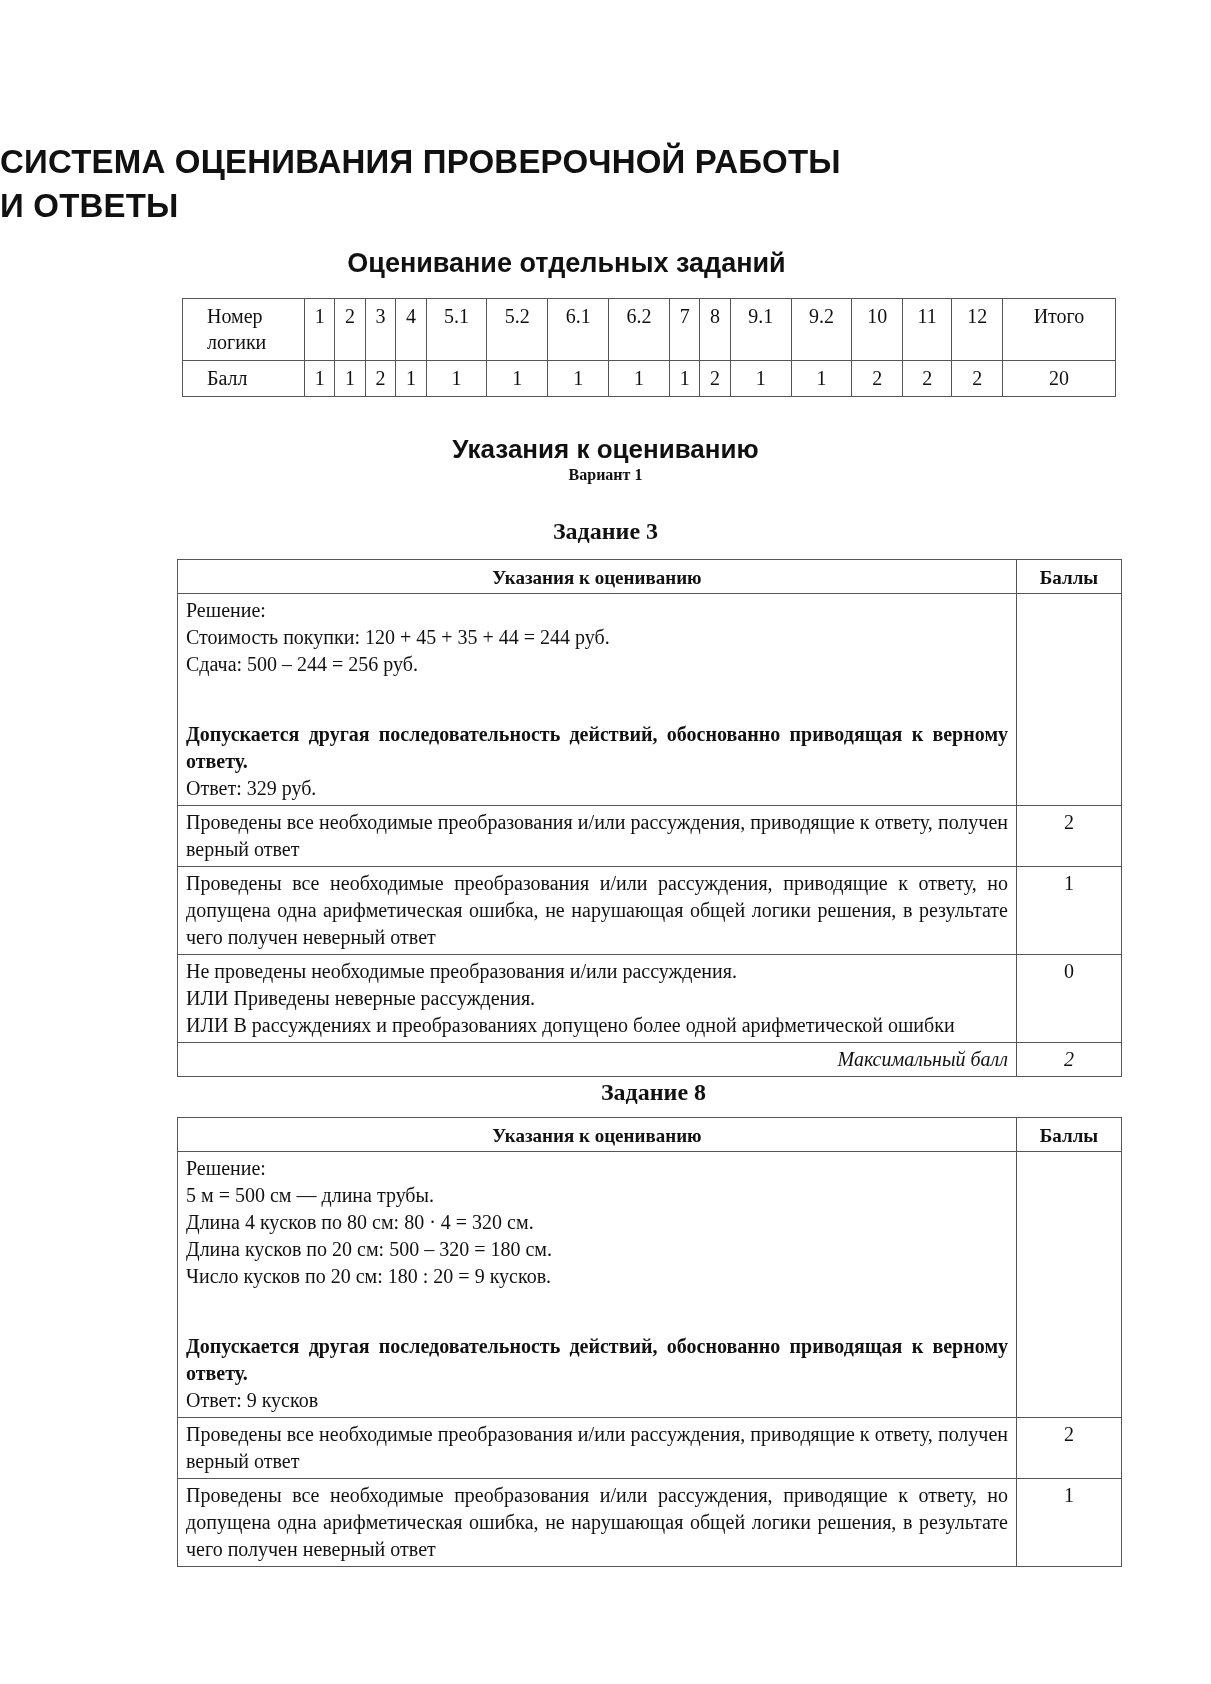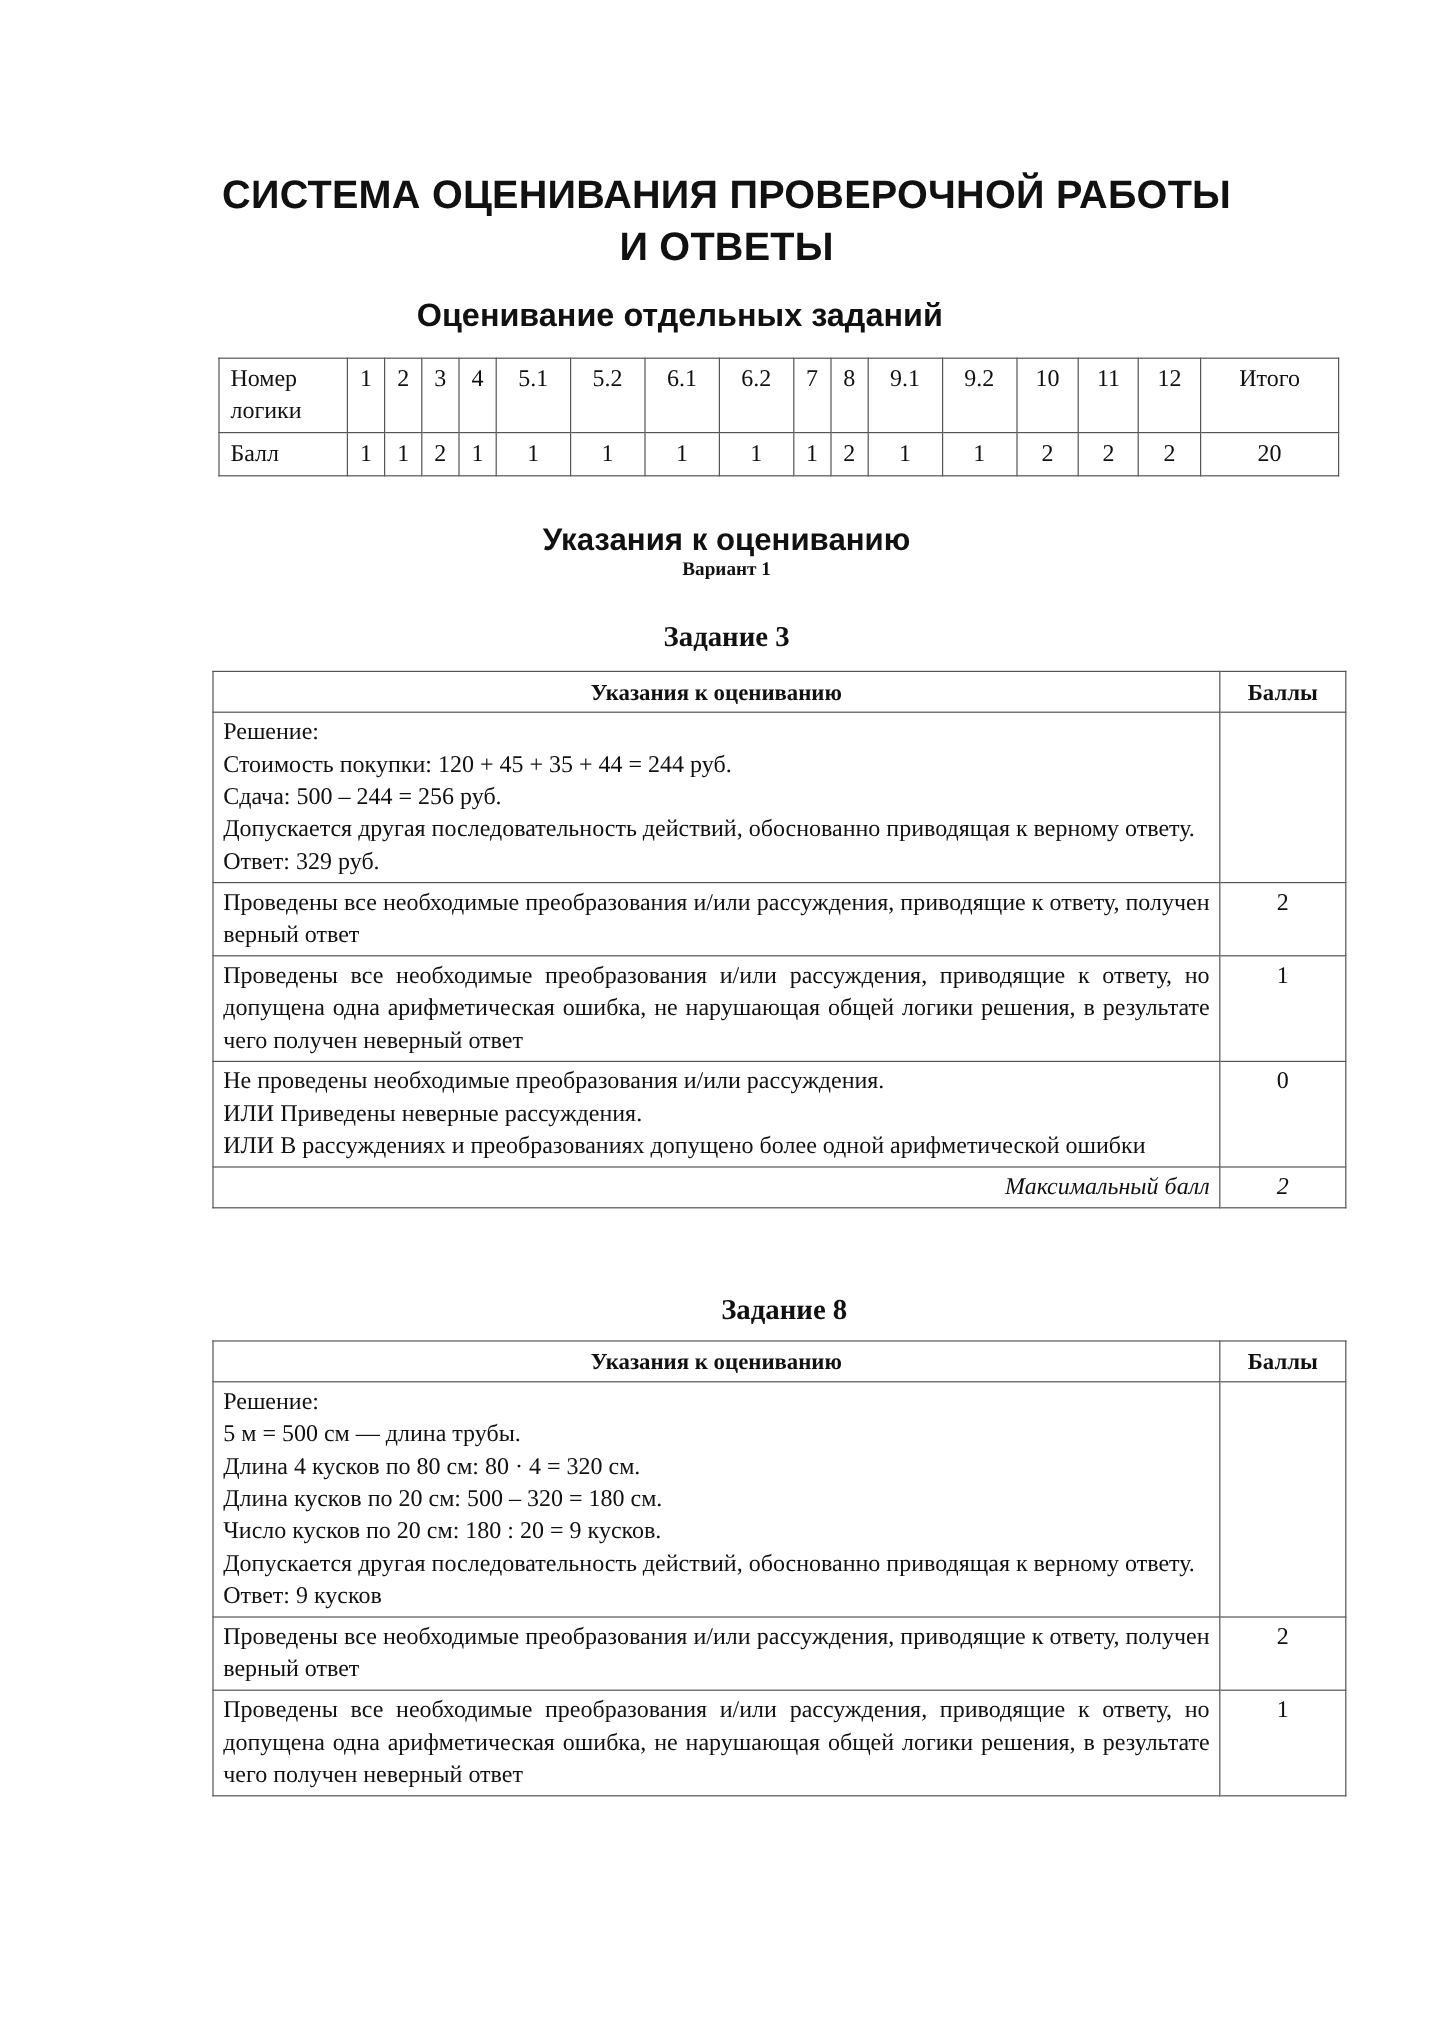--- a/index.html
+++ b/index.html
@@ -2,37 +2,37 @@
 <html><head>
 <meta charset="utf-8">
 <style>
   html, body { margin: 0; padding: 0; background: #ffffff; }
   body { width: 1211px; height: 1684px; position: relative; overflow: hidden; color: #111; }
   .sans { font-family: "Liberation Sans", "DejaVu Sans", sans-serif; }
   .serif { font-family: "Liberation Serif", "DejaVu Serif", serif; }
 
   .title {
     position: absolute; left: 0; width: 1211px; top: 140px;
-    text-align: center; font-weight: bold; font-size: 33px; line-height: 44px;
+    text-align: left; font-weight: bold; font-size: 33px; line-height: 44px;
     letter-spacing: 0.2px;
   }
   .subtitle {
     position: absolute; left: 0; width: 1133px; top: 247px;
     text-align: center; font-weight: bold; font-size: 27px; line-height: 32px;
   }
 
   table.scores {
     position: absolute; left: 182px; top: 298px; width: 934px;
     border-collapse: collapse; font-size: 20px;
   }
   table.scores td {
     border: 1.5px solid #555; text-align: center; vertical-align: top;
     padding: 4px 2px 3px 2px; line-height: 26px;
   }
-  table.scores td.rowhead { text-align: left; padding-left: 9px; width: 95px; }
+  table.scores td.rowhead { text-align: left; padding-left: 24px; width: 95px; }
   table.scores tr.numrow td { height: 54px; }
   table.scores tr.scorerow td { height: 28px; }
 
   .h2 {
     position: absolute; left: 0; width: 1211px; text-align: center;
     font-weight: bold;
   }
   .h2.guide { top: 433px; font-size: 26px; line-height: 32px; }
   .h2.variant { top: 460px; font-size: 16px; line-height: 30px; }
   .h2.task { font-size: 24px; line-height: 28px; }
@@ -42,21 +42,21 @@
     border-collapse: collapse; font-size: 20px; line-height: 27px;
   }
   table.grade th, table.grade td { border: 1.5px solid #555; vertical-align: top; }
   table.grade th {
     font-weight: bold; font-size: 19px; text-align: center;
     padding: 3px 4px 2px 4px; height: 28px; vertical-align: middle;
   }
   table.grade td.txt { padding: 3px 8px 3px 8px; text-align: justify; }
   table.grade td.pts { width: 102px; text-align: center; padding-top: 3px; }
   table.grade .line { display: block; }
-  table.grade .bold { font-weight: normal; }
+  table.grade .bold { font-weight: bold; margin-top: 43px; }
   table.grade td.maxlabel { text-align: right; font-style: italic; padding: 3px 8px; }
   table.grade td.maxval { font-style: italic; text-align: center; }
 </style>
 </head>
 <body>
 
 <div class="title sans">
   <div>СИСТЕМА ОЦЕНИВАНИЯ ПРОВЕРОЧНОЙ РАБОТЫ</div>
   <div>И ОТВЕТЫ</div>
 </div>

